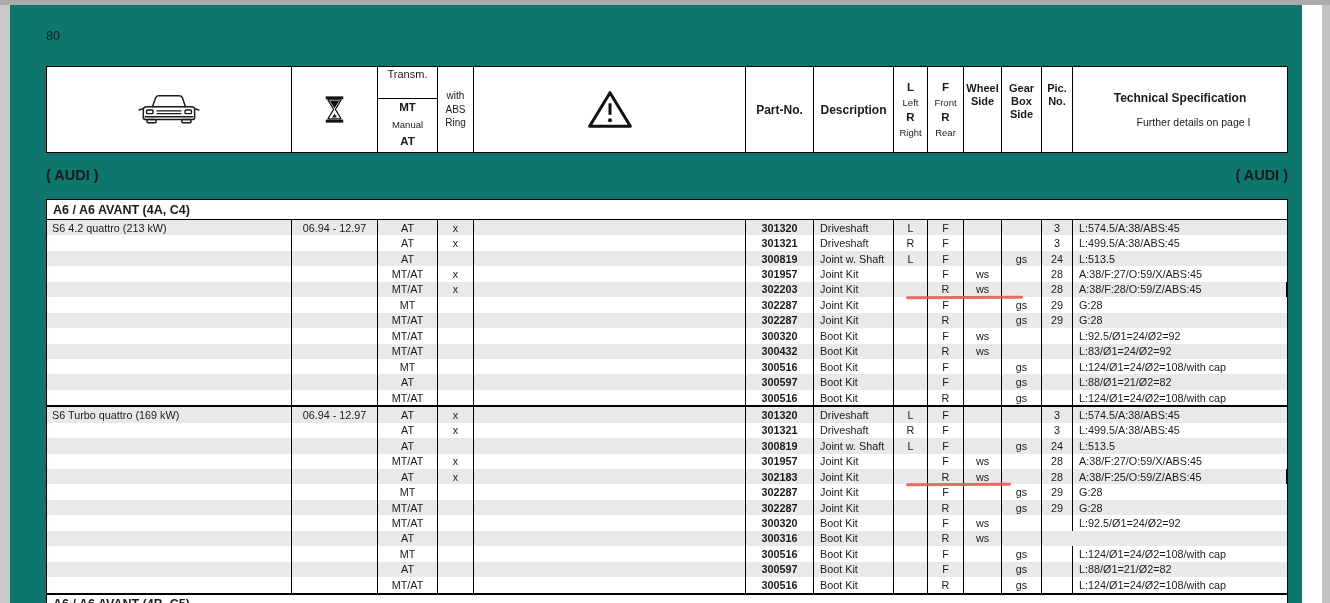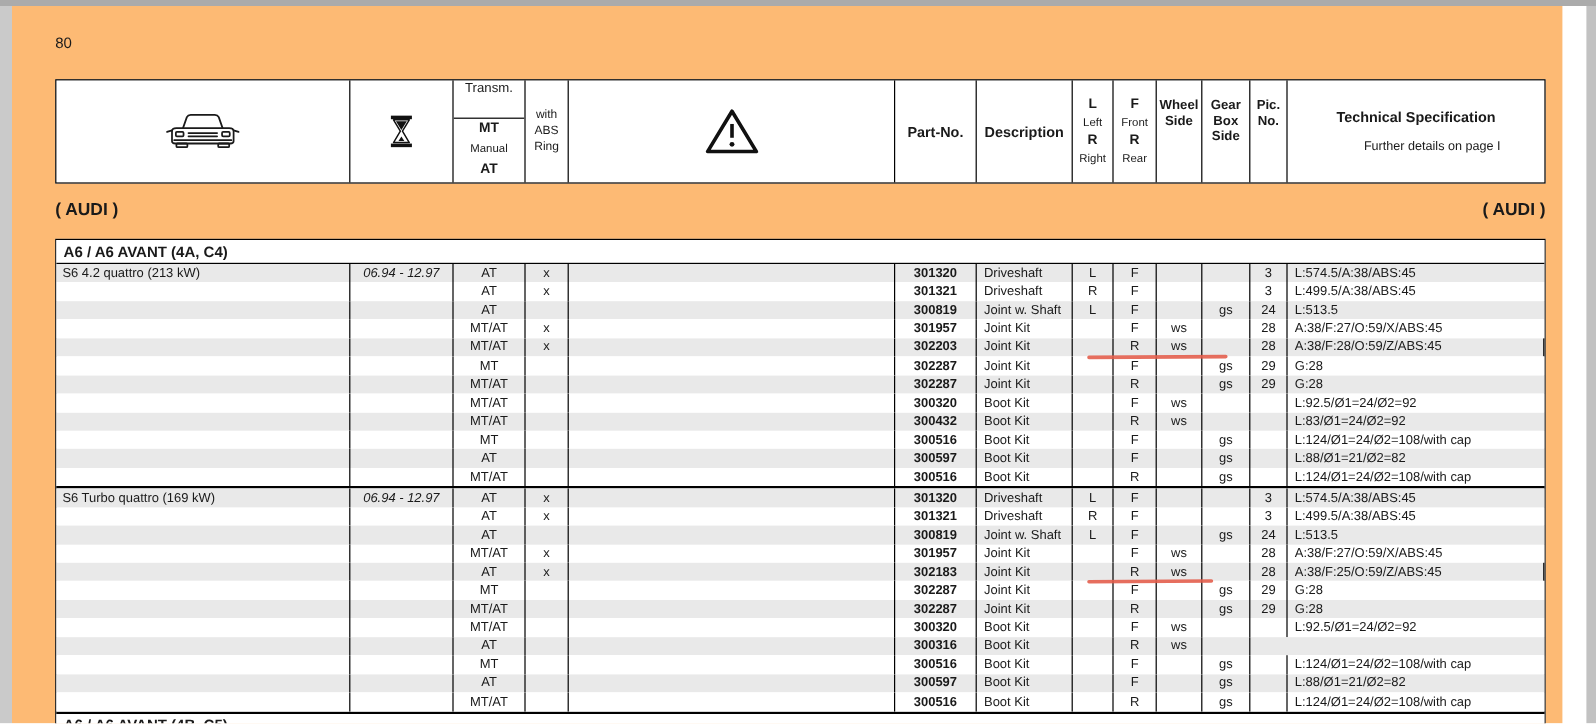--- a/index.html
+++ b/index.html
@@ -4,21 +4,21 @@
 <style>
   html,body { margin:0; padding:0; }
   .stage {
     position:relative; width:1330px; height:603px;
     background:#ffffff; overflow:hidden;
     font-family:"Liberation Sans", sans-serif; color:#1a1a1a;
   }
   .edge-top   { position:absolute; left:0; top:0; width:1330px; height:5px; background:#ababab; }
   .edge-left  { position:absolute; left:0; top:5px; width:10px; height:598px; background:#cacaca; }
   .edge-right { position:absolute; right:0; top:5px; width:8px; height:598px; background:#c2c2c2; }
-  .page { position:absolute; left:10px; top:5px; width:1292px; height:598px; background:#fdba74; }
+  .page { position:absolute; left:10px; top:5px; width:1292px; height:598px; background:#0f766e; }
 
   .page-num { position:absolute; left:36px; top:24px; font-size:12.5px; }
 
   
   .hdr {
     position:absolute; left:36px; top:61px; width:1242px; height:87px;
     border:1.5px solid #000; box-sizing:border-box; display:flex; background:#fff;
   }
   .hcell {
     border-right:1px solid #000; box-sizing:border-box;
@@ -63,21 +63,21 @@
   .block { border-bottom:2px solid #000; }
   .prow { display:flex; height:15.45px; position:relative; background:#fff; }
   .prow.shade { background:#e9e9e9; }
   .cell {
     border-right:1px solid #000; box-sizing:border-box;
     display:flex; align-items:center; justify-content:center;
     font-size:10.8px; white-space:nowrap; overflow:hidden;
   }
   .cell:last-child { border-right:none; }
   .c-model { width:245px; justify-content:flex-start; padding-left:5px; }
-  .c-date  { width:86px;font-style:italic; }
+  .c-date  { width:86px; }
   .c-transm{ width:60px; }
   .c-abs   { width:36px; }
   .c-blank { width:272px; }
   .c-part  { width:68px; font-weight:bold; }
   .c-desc  { width:80px; justify-content:flex-start; padding-left:6px; }
   .c-lr    { width:34px; }
   .c-fr    { width:36px; }
   .c-ws    { width:38px; }
   .c-gs    { width:40px; }
   .c-pic   { width:31px; }

